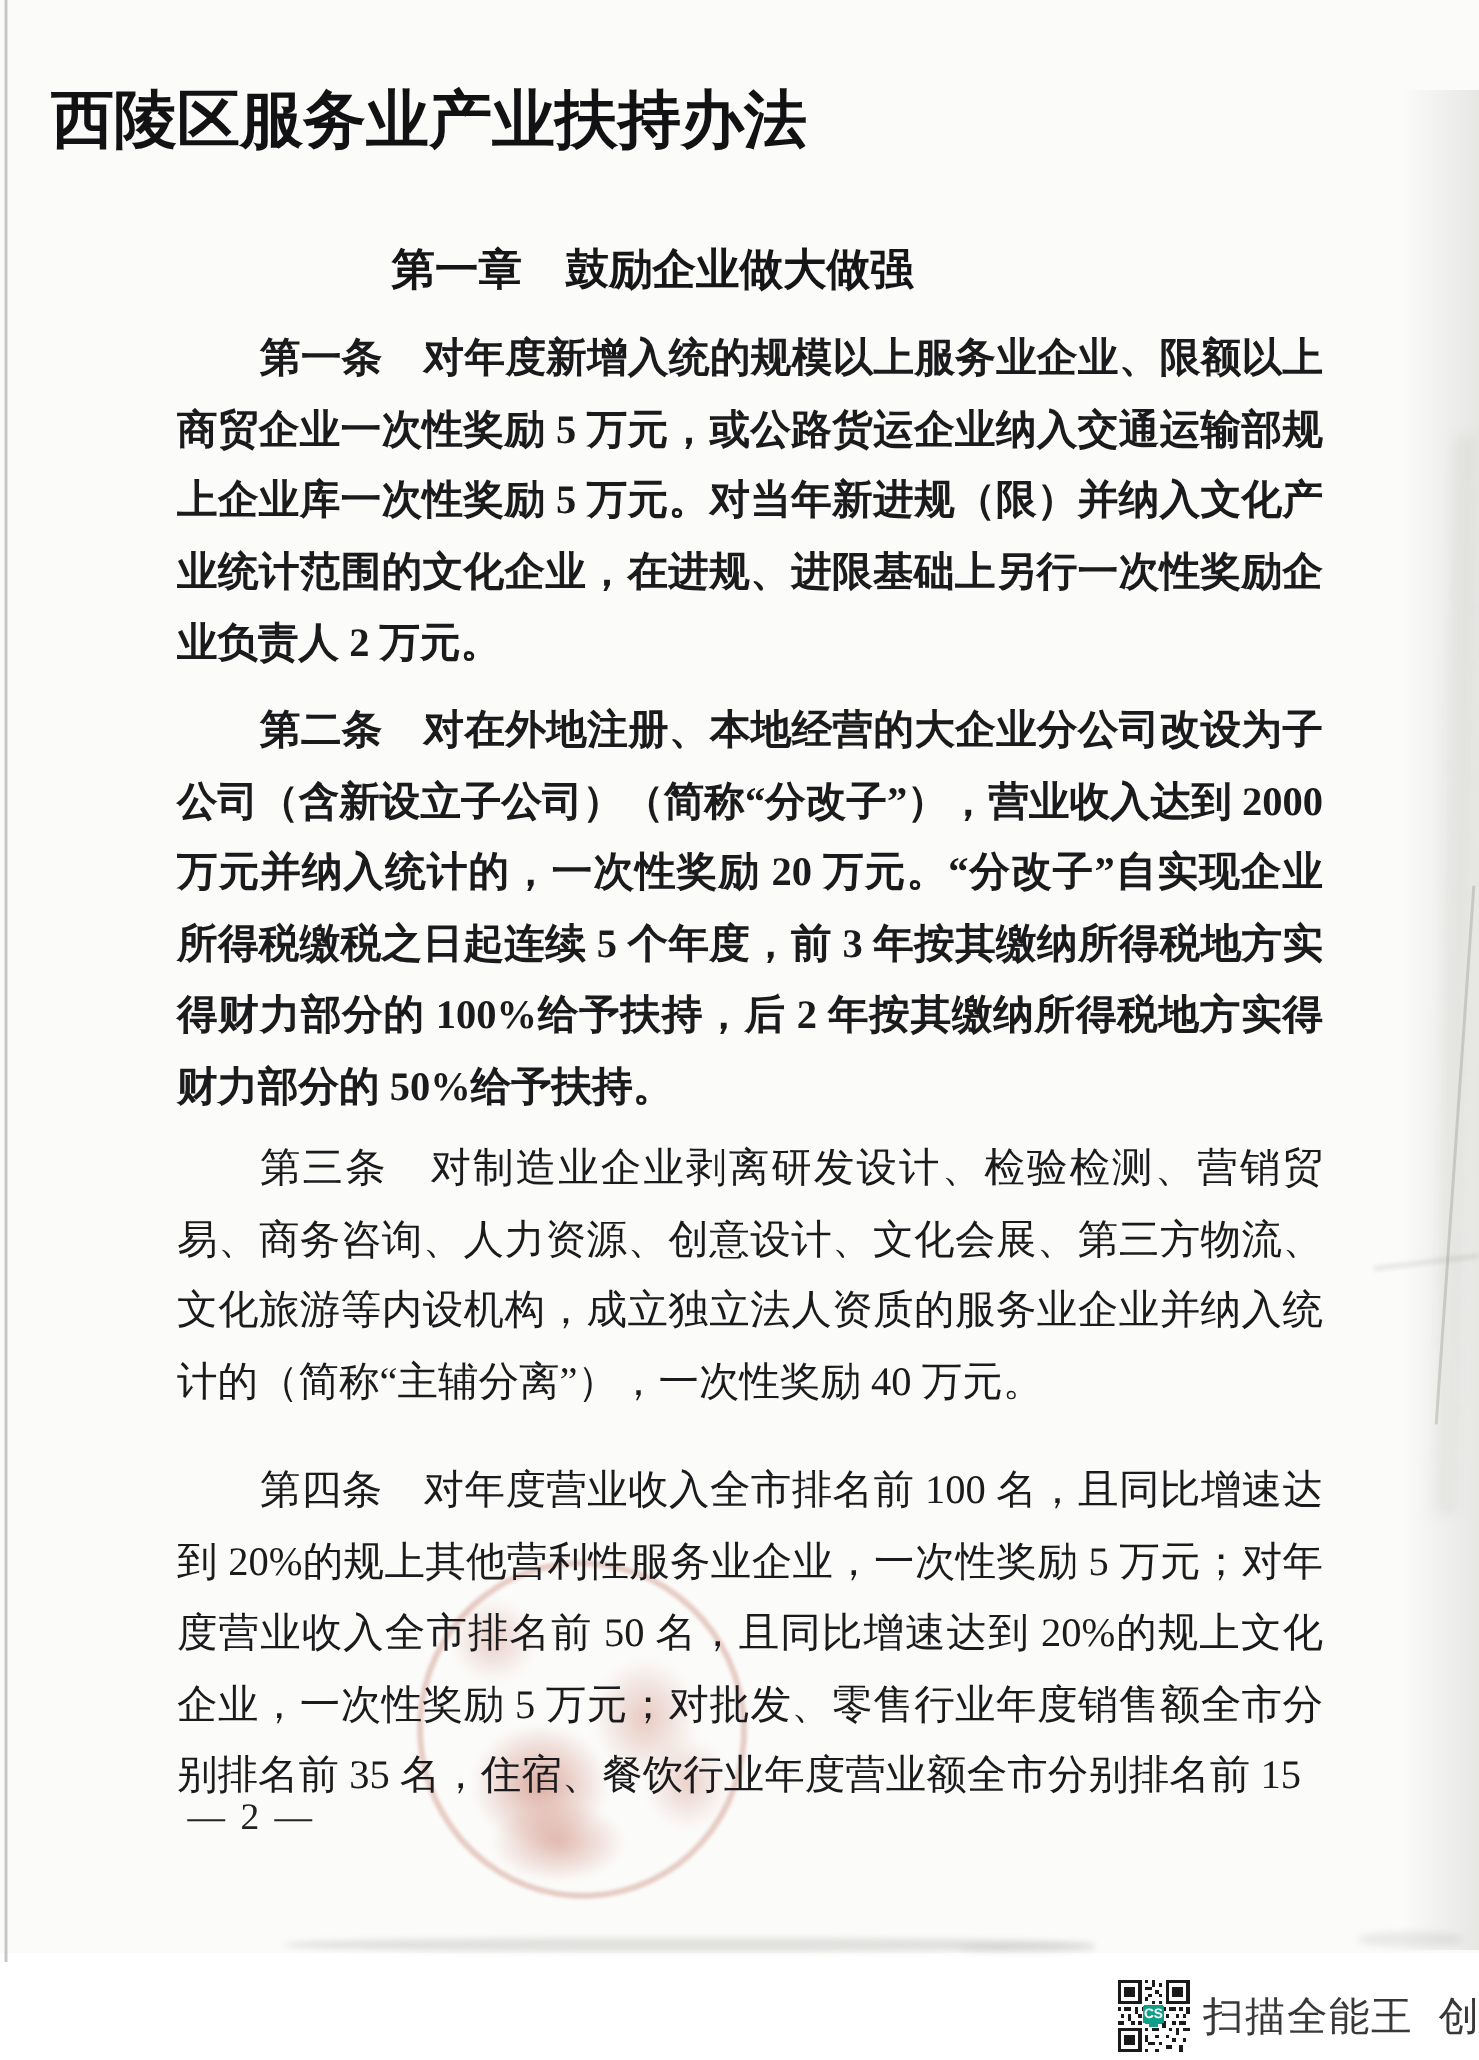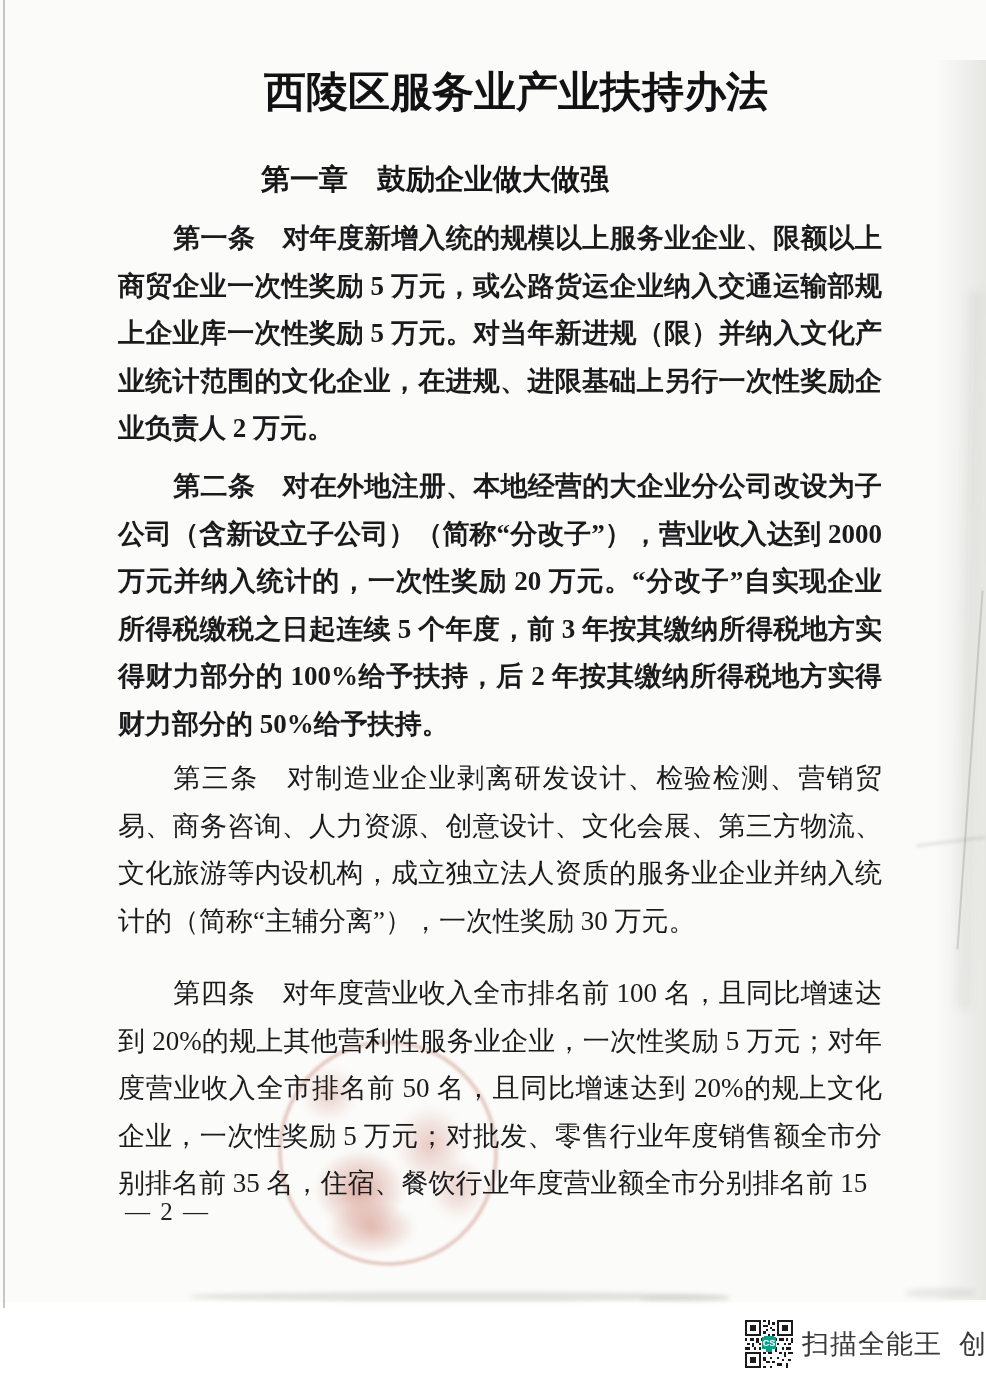--- a/index.html
+++ b/index.html
@@ -75,22 +75,21 @@
   .bottom-smudge-3 {
     position: absolute; left: 905px; top: 1288px;
     width: 70px; height: 10px;
     background: rgba(130,130,125,0.14);
     border-radius: 45%;
     filter: blur(2.5px);
   }
   
   .title {
     position: absolute; left: 30px; top: 48px;
-    width: 940px; margin: 16px;
-    text-align: center;
+    width: 940px; margin: 4px;
     font-family: "Liberation Serif", "DejaVu Serif", serif;
     font-size: 42px; font-weight: 700;
     letter-spacing: 0px;
     color: #121214;
   }
   .chapter {
     position: absolute; left: 0; top: 160px;
     width: 870px; margin: 0;
     text-align: center;
     font-family: "Liberation Sans", "DejaVu Sans", sans-serif;
@@ -183,21 +182,21 @@
     <div class="stamp-blob sb4"></div>
     <div class="stamp-blob sb5"></div>
   </div>
 
   <h1 class="title">西陵区服务业产业扶持办法</h1>
   <h2 class="chapter">第一章　鼓励企业做大做强</h2>
 
   <div class="body-text">
     <p class="para p1">第一条　对年度新增入统的规模以上服务业企业、限额以上商贸企业一次性奖励 5 万元，或公路货运企业纳入交通运输部规上企业库一次性奖励 5 万元。对当年新进规（限）并纳入文化产业统计范围的文化企业，在进规、进限基础上另行一次性奖励企业负责人 2 万元。</p>
     <p class="para p2">第二条　对在外地注册、本地经营的大企业分公司改设为子公司（含新设立子公司）（简称“分改子”），营业收入达到 2000 万元并纳入统计的，一次性奖励 20 万元。“分改子”自实现企业所得税缴税之日起连续 5 个年度，前 3 年按其缴纳所得税地方实得财力部分的 100%给予扶持，后 2 年按其缴纳所得税地方实得财力部分的 50%给予扶持。</p>
-    <p class="para p3">第三条　对制造业企业剥离研发设计、检验检测、营销贸易、商务咨询、人力资源、创意设计、文化会展、第三方物流、文化旅游等内设机构，成立独立法人资质的服务业企业并纳入统计的（简称“主辅分离”），一次性奖励 30 万元。</p>
+    <p class="para p3">第三条　对制造业企业剥离研发设计、检验检测、营销贸易、商务咨询、人力资源、创意设计、文化会展、第三方物流、文化旅游等内设机构，成立独立法人资质的服务业企业并纳入统计的（简称“主辅分离”），一次性奖励 40 万元。</p>
     <p class="para p4">第四条　对年度营业收入全市排名前 100 名，且同比增速达到 20%的规上其他营利性服务业企业，一次性奖励 5 万元；对年度营业收入全市排名前 50 名，且同比增速达到 20%的规上文化企业，一次性奖励 5 万元；对批发、零售行业年度销售额全市分别排名前 35 名，住宿、餐饮行业年度营业额全市分别排名前 15</p>
   </div>
 
   <div class="page-number">— 2 —</div>
 
   <div class="footer">
     <svg class="qr" viewBox="0 0 21 21" shape-rendering="crispEdges" xmlns="http://www.w3.org/2000/svg">
       <rect x="0" y="0" width="21" height="21" fill="#ffffff"></rect>
 
       <path d="M0 0h7v7H0z" fill="#1a1a1a"></path>

